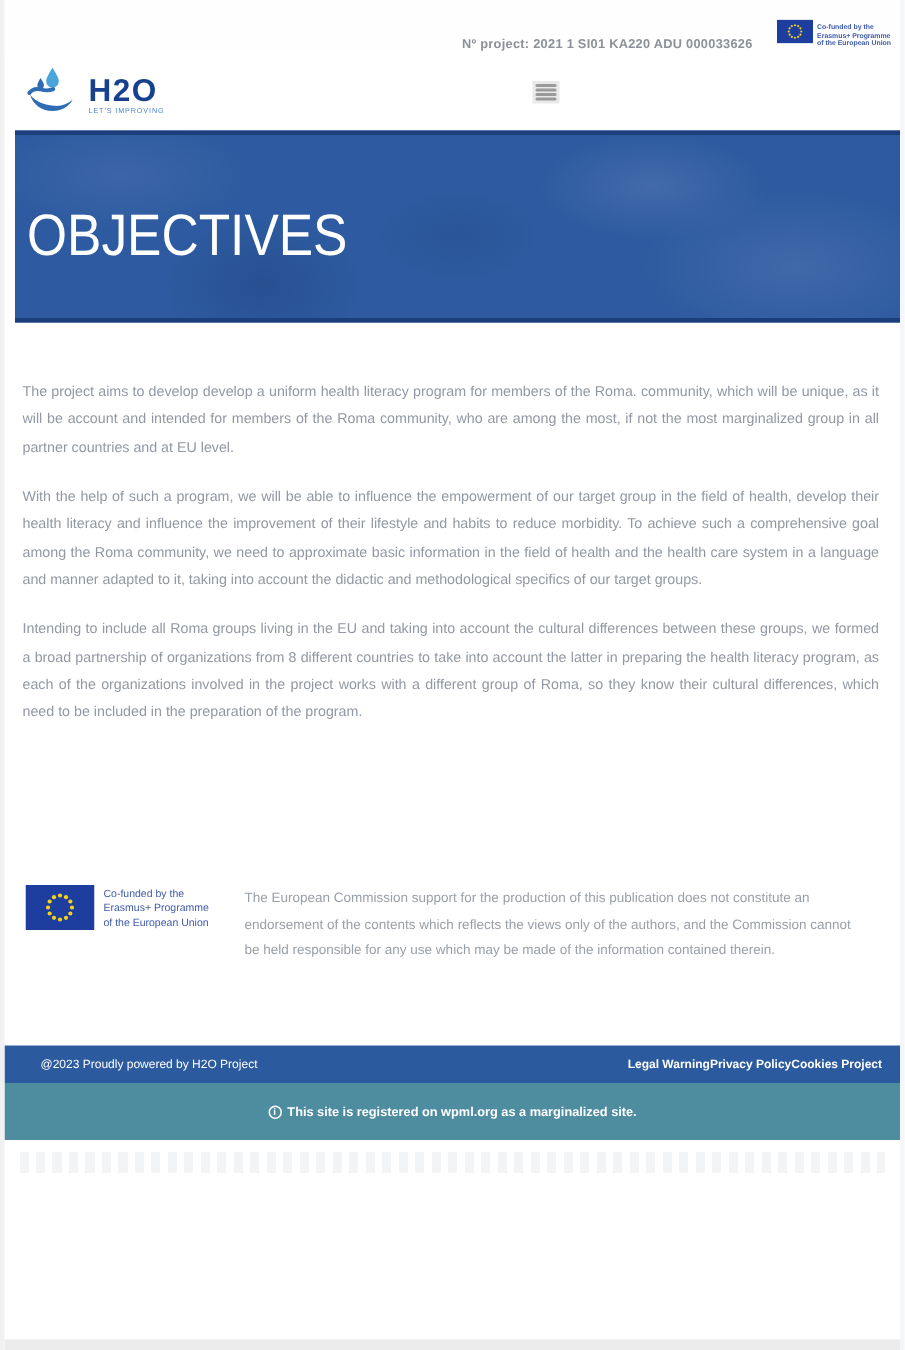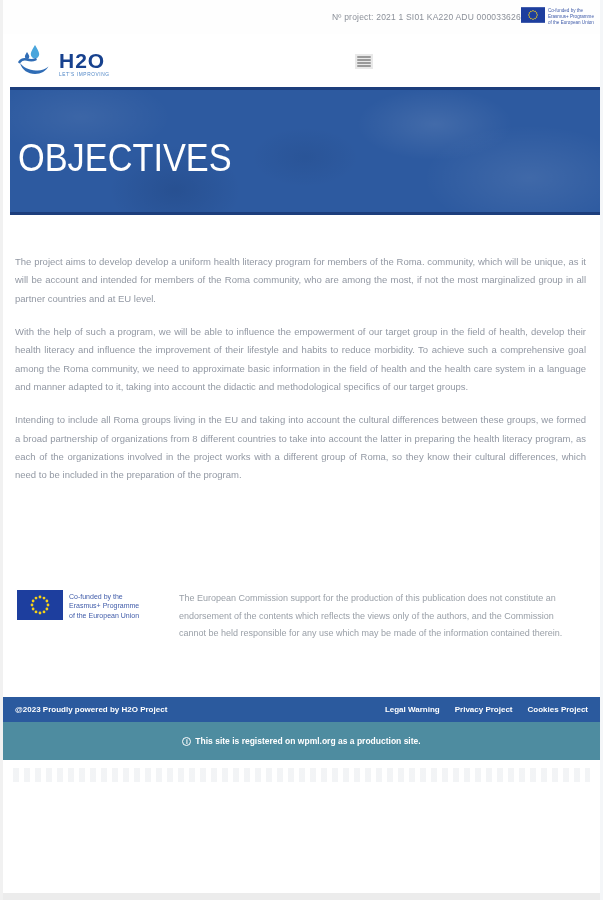--- a/index.html
+++ b/index.html
@@ -3,21 +3,21 @@
 <meta charset="utf-8">
 <style>
   * { margin:0; padding:0; box-sizing:border-box; }
   html,body { width:603px; height:900px; }
   body { font-family:"Liberation Sans", sans-serif; background:#fff; }
   .page { position:relative; width:603px; height:900px; overflow:hidden; background:#ffffff;
           border-left:3px solid #f1f1f1; border-right:3px solid #f4f6f8; }
 
   
   .topbar { position:absolute; top:0; left:0; right:0; height:34px;
-            display:flex; align-items:center; justify-content:flex-end; gap:0; padding-right:6px; background:#fefefe; }
+            display:flex; align-items:flex-end; justify-content:flex-end; gap:16px; padding-right:6px; background:#fefefe;font-weight:bold; }
   .project-no { font-size:8.5px; color:#8b9099; letter-spacing:.2px; }
   .eu-mini { display:flex; align-items:center; gap:3px; }
   .eu-mini-lines { display:flex; flex-direction:column; }
   .eu-mini-lines span { font-size:4.6px; color:#3f5ba9; line-height:1.25; white-space:nowrap; }
 
   
   .header { position:absolute; top:34px; left:0; right:0; height:53px; background:#fff; }
   .logo { position:absolute; left:12px; top:7px; display:flex; align-items:center; gap:4px; cursor:pointer; }
   .logo-stack { display:flex; flex-direction:column; }
   .logo-word { font-size:21px; font-weight:bold; color:#17418e; letter-spacing:1px; line-height:1; }
@@ -37,31 +37,31 @@
             radial-gradient(ellipse 90px 50px at 50% 55%, rgba(0,10,40,0.07), transparent 60%),
             #2d5aa0; }
   .hero h1 { margin:46px 0 0 8px; color:#fff; font-size:39px; font-weight:500;
              letter-spacing:0px; transform:scaleX(.88); transform-origin:left center; }
 
   
   .content { position:absolute; top:253px; left:12px; right:14px; }
   .content p { font-size:9.5px; color:#9298a3; line-height:1.93; text-align:justify; margin-bottom:15px; }
 
   
-  .disclaimer { position:absolute; top:590px; left:14px; right:24px; display:flex;gap:16px; }
+  .disclaimer { position:absolute; top:590px; left:14px; right:24px; display:flex; }
   .eu-big { display:flex; align-items:flex-start; gap:6px; width:146px; flex:0 0 auto; }
   .eu-big-lines { display:flex; flex-direction:column; padding-top:2px; }
   .eu-big-lines span { font-size:7px; color:#3f5ba9; line-height:1.35; white-space:nowrap; }
   .disc-text { font-size:9px; color:#9aa0a8; line-height:1.95; width:442px; }
 
   
   .footer { position:absolute; top:697px; left:0; right:0; height:25px; background:#2b5a9e;
             display:flex; align-items:center; justify-content:space-between; padding:0 12px; }
-  .footer .copy { color:#fff; font-size:8px; font-weight:bold; }
-  .footer nav { display:flex; gap:15px; }
+  .footer .copy { color:#fff; font-size:8px; font-weight:normal;margin-left:12px; }
+  .footer nav { display:flex; gap:0; }
   .footer nav a { color:#fff; font-size:8px; font-weight:bold; text-decoration:none; cursor:pointer; }
 
   
   .wpml { position:absolute; top:722px; left:0; right:0; height:38px; background:#4e8ca0;
           display:flex; align-items:center; justify-content:center; gap:4px; }
   .wpml .info { width:9px; height:9px; border:1px solid #fff; border-radius:50%; color:#fff;
                 font-size:6.5px; font-weight:bold; display:flex; align-items:center; justify-content:center; }
   .wpml .msg { color:#fff; font-size:8.5px; font-weight:bold; }
 
   
@@ -164,26 +164,26 @@
         <span>of the European Union</span>
       </span>
     </div>
     <p class="disc-text">The European Commission support for the production of this publication does not constitute an endorsement of the contents which reflects the views only of the authors, and the Commission cannot be held responsible for any use which may be made of the information contained therein.</p>
   </div>
 
   <div class="footer">
     <span class="copy">@2023 Proudly powered by H2O Project</span>
     <nav>
       <a>Legal Warning</a>
-      <a>Privacy Project</a>
+      <a>Privacy Policy</a>
       <a>Cookies Project</a>
     </nav>
   </div>
 
   <div class="wpml">
     <span class="info">i</span>
-    <span class="msg">This site is registered on wpml.org as a production site.</span>
+    <span class="msg">This site is registered on wpml.org as a marginalized site.</span>
   </div>
 
   <div class="ghost-row"></div>
   <div class="bottom-strip"></div>
 
 </div>
 
 </body></html>

